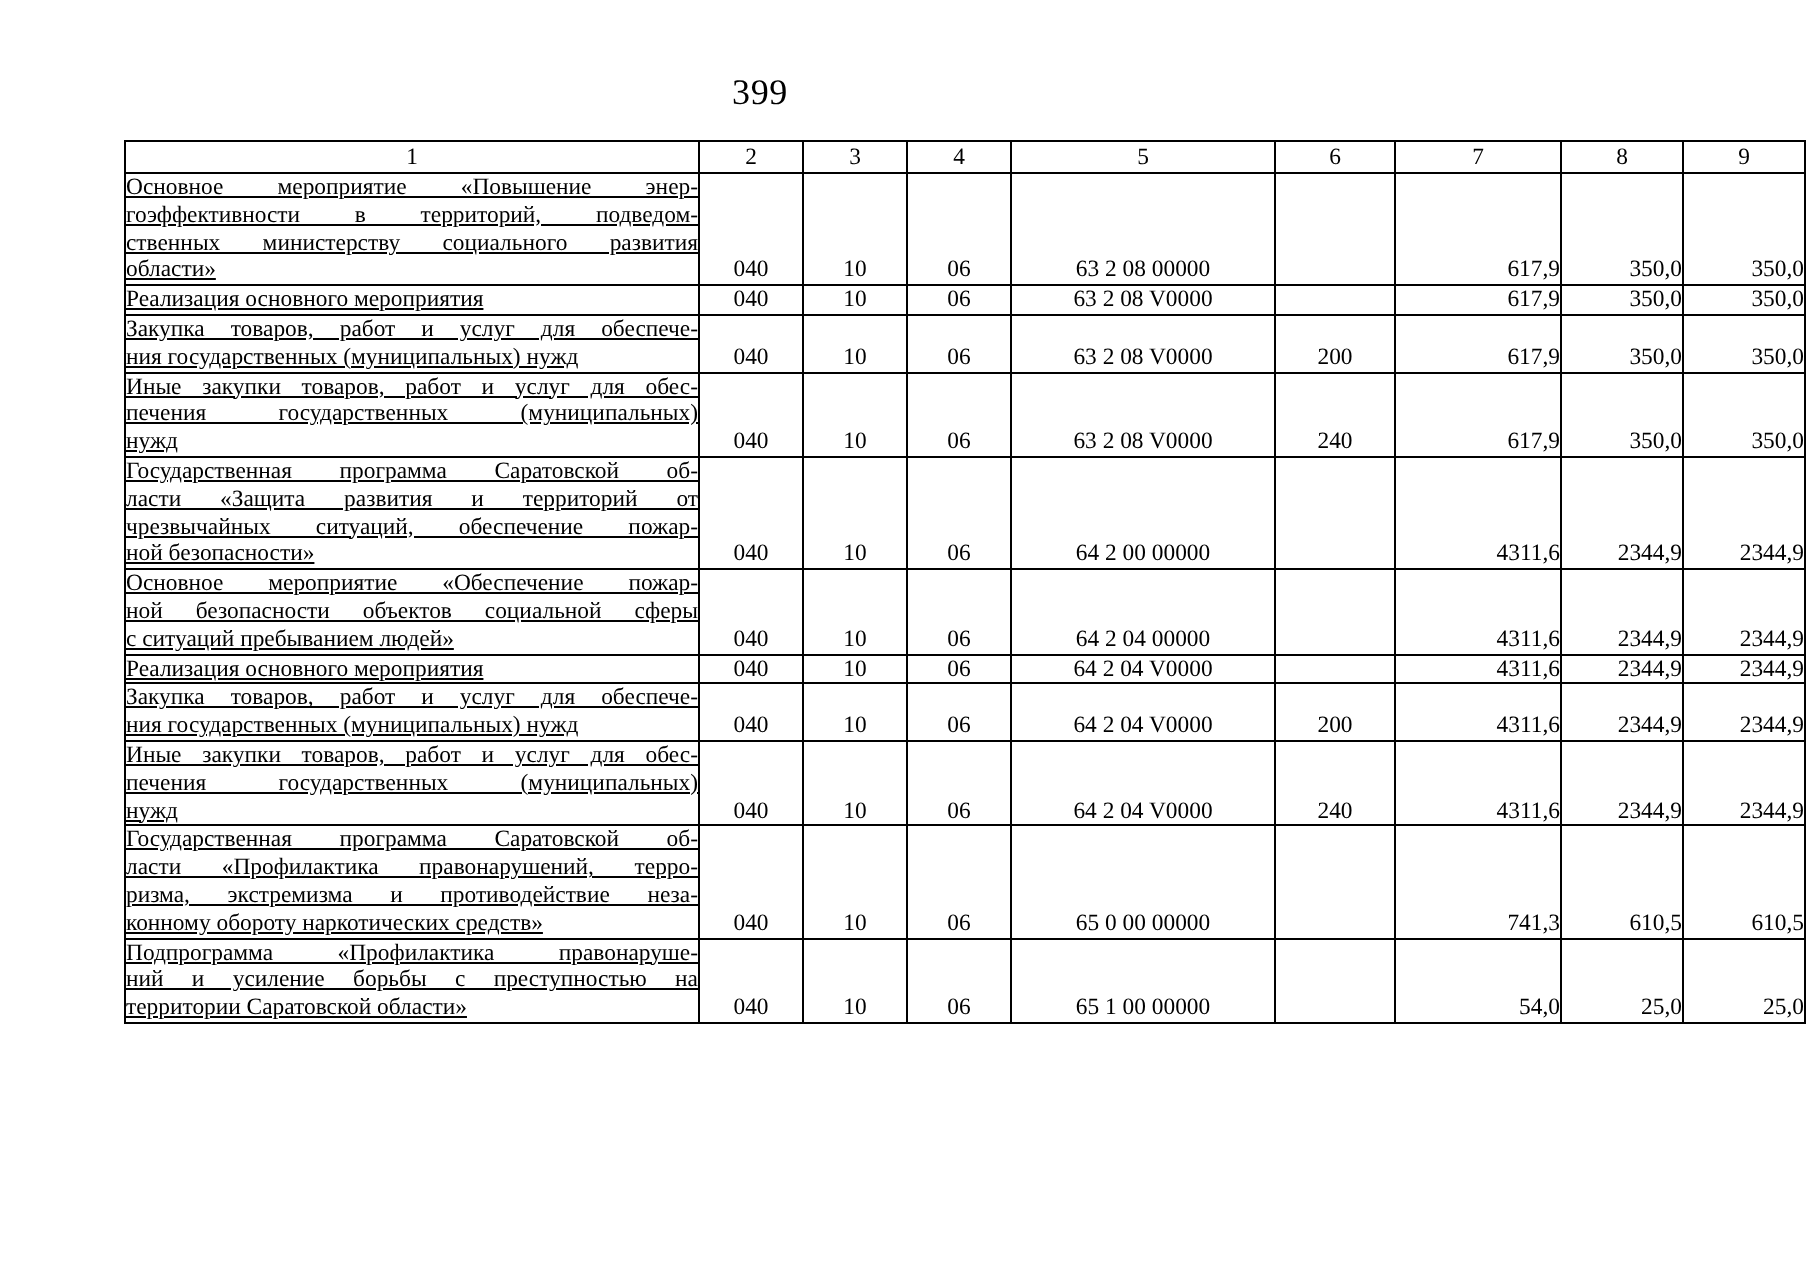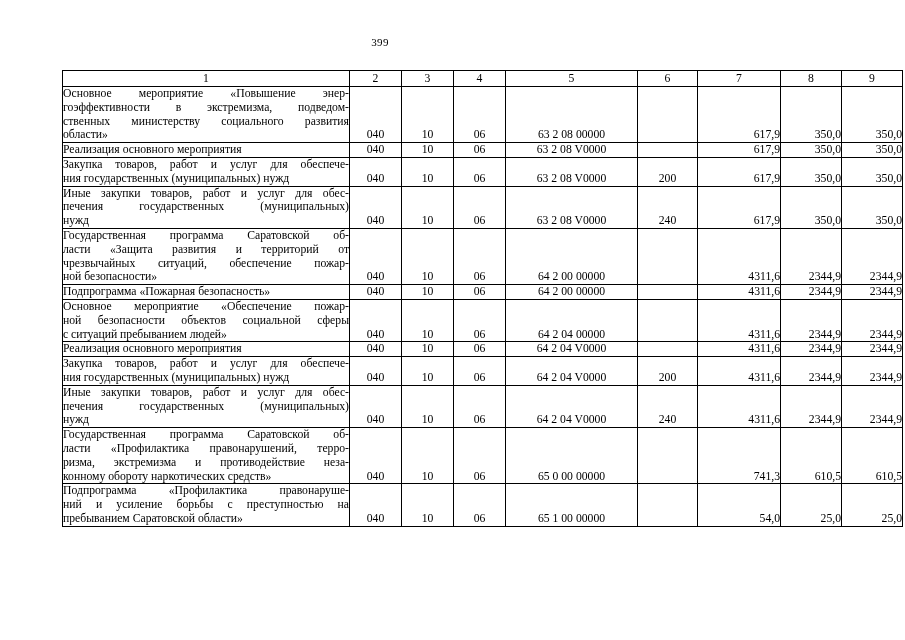--- a/index.html
+++ b/index.html
@@ -20,21 +20,21 @@
     left: 0; top: 0;
     width: 905px;
     height: 640px;
   }
   .page-number {
     position: absolute;
     top: 36px;
     left: 0;
     width: 760px;
     text-align: center;
-    font-size: 11px;
+    font-size: 18px;
     letter-spacing: 0.3px;
   }
   table.doc {
     position: absolute;
     left: 62px;
     top: 70px;
     width: 780px;
     border-collapse: collapse;
     table-layout: fixed;
     font-size: 11.7px;
@@ -74,20 +74,21 @@
   }
   tbody tr.last td {
     border-bottom: 1px solid #000;
   }
   td.name {
     text-align: justify;
     text-align-last: left;
     padding-left: 5px;
     padding-right: 4px;
     hyphens: manual;
+    text-decoration: underline;
   }
   td.center { text-align: center; }
   td.num { text-align: right; padding-right: 12px; }
   td.num8 { text-align: right; padding-right: 10px; }
   td.num9 { text-align: right; padding-right: 10px; }
   td .line { display: block; }
 </style>
 </head>
 <body>
 
@@ -117,21 +118,21 @@
         <td>6</td>
         <td>7</td>
         <td>8</td>
         <td>9</td>
       </tr>
     </thead>
     <tbody id="tbody">
         <tr>
           <td class="name">
             <span class="line" style="text-align: justify; text-align-last: justify;">Основное мероприятие «Повышение энер-</span>
-            <span class="line" style="text-align: justify; text-align-last: justify;">гоэффективности в экстремизма, подведом-</span>
+            <span class="line" style="text-align: justify; text-align-last: justify;">гоэффективности в территорий, подведом-</span>
             <span class="line" style="text-align: justify; text-align-last: justify;">ственных министерству социального развития</span>
             <span class="line">области»</span>
           </td>
           <td class="center" style="padding-top: 41.4px;">040</td>
           <td class="center" style="padding-top: 41.4px;">10</td>
           <td class="center" style="padding-top: 41.4px;">06</td>
           <td class="center" style="padding-top: 41.4px;">63 2 08 00000</td>
           <td class="center" style="padding-top: 41.4px;"></td>
           <td class="num" style="padding-top: 41.4px;">617,9</td>
           <td class="num8" style="padding-top: 41.4px;">350,0</td>
@@ -190,33 +191,20 @@
           <td class="center" style="padding-top: 41.4px;">10</td>
           <td class="center" style="padding-top: 41.4px;">06</td>
           <td class="center" style="padding-top: 41.4px;">64 2 00 00000</td>
           <td class="center" style="padding-top: 41.4px;"></td>
           <td class="num" style="padding-top: 41.4px;">4311,6</td>
           <td class="num8" style="padding-top: 41.4px;">2344,9</td>
           <td class="num9" style="padding-top: 41.4px;">2344,9</td>
         </tr>
         <tr>
           <td class="name">
-            <span class="line">Подпрограмма «Пожарная безопасность»</span>
-          </td>
-          <td class="center" style="">040</td>
-          <td class="center" style="">10</td>
-          <td class="center" style="">06</td>
-          <td class="center" style="">64 2 00 00000</td>
-          <td class="center" style=""></td>
-          <td class="num" style="">4311,6</td>
-          <td class="num8" style="">2344,9</td>
-          <td class="num9" style="">2344,9</td>
-        </tr>
-        <tr>
-          <td class="name">
             <span class="line" style="text-align: justify; text-align-last: justify;">Основное мероприятие «Обеспечение пожар-</span>
             <span class="line" style="text-align: justify; text-align-last: justify;">ной безопасности объектов социальной сферы</span>
             <span class="line">с ситуаций пребыванием людей»</span>
           </td>
           <td class="center" style="padding-top: 27.6px;">040</td>
           <td class="center" style="padding-top: 27.6px;">10</td>
           <td class="center" style="padding-top: 27.6px;">06</td>
           <td class="center" style="padding-top: 27.6px;">64 2 04 00000</td>
           <td class="center" style="padding-top: 27.6px;"></td>
           <td class="num" style="padding-top: 27.6px;">4311,6</td>
@@ -278,21 +266,21 @@
           <td class="center" style="padding-top: 41.4px;">65 0 00 00000</td>
           <td class="center" style="padding-top: 41.4px;"></td>
           <td class="num" style="padding-top: 41.4px;">741,3</td>
           <td class="num8" style="padding-top: 41.4px;">610,5</td>
           <td class="num9" style="padding-top: 41.4px;">610,5</td>
         </tr>
         <tr class="last">
           <td class="name">
             <span class="line" style="text-align: justify; text-align-last: justify;">Подпрограмма «Профилактика правонаруше-</span>
             <span class="line" style="text-align: justify; text-align-last: justify;">ний и усиление борьбы с преступностью на</span>
-            <span class="line">пребыванием Саратовской области»</span>
+            <span class="line">территории Саратовской области»</span>
           </td>
           <td class="center" style="padding-top: 27.6px;">040</td>
           <td class="center" style="padding-top: 27.6px;">10</td>
           <td class="center" style="padding-top: 27.6px;">06</td>
           <td class="center" style="padding-top: 27.6px;">65 1 00 00000</td>
           <td class="center" style="padding-top: 27.6px;"></td>
           <td class="num" style="padding-top: 27.6px;">54,0</td>
           <td class="num8" style="padding-top: 27.6px;">25,0</td>
           <td class="num9" style="padding-top: 27.6px;">25,0</td>
         </tr>

